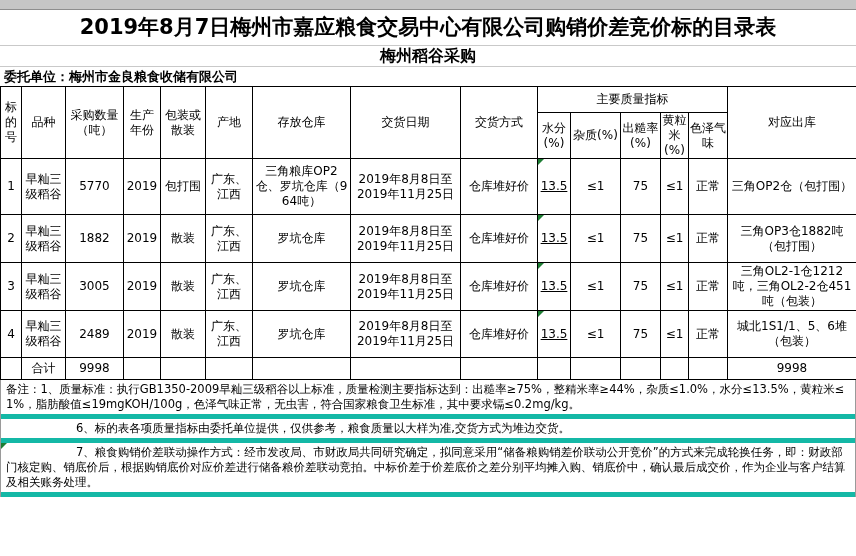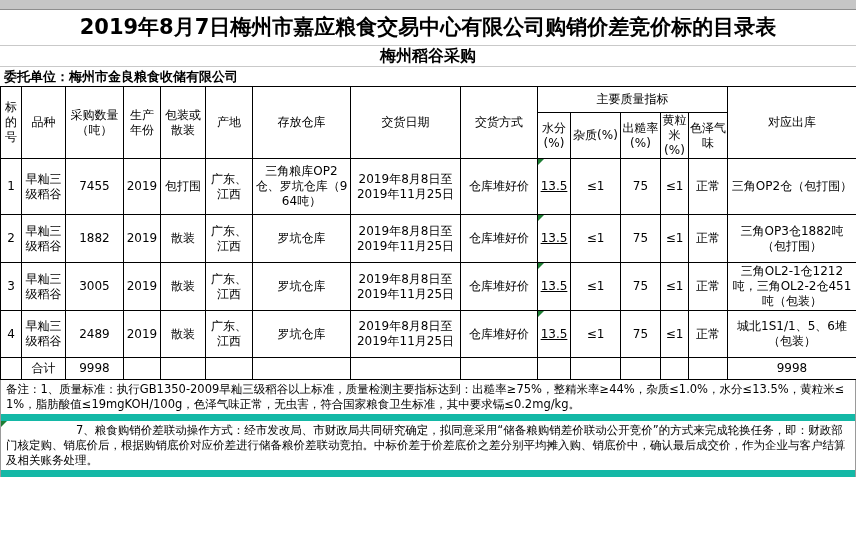--- a/index.html
+++ b/index.html
@@ -45,21 +45,21 @@
   td.green-corner::before{
     content:"";position:absolute;top:0;left:0;width:0;height:0;
     border-top:6px solid #1e7e34;border-right:6px solid transparent;
   }
   td.datecell{white-space:pre-line;margin-top:16px;}
   .notes{border-left:1px solid #9a9a9a;border-right:1px solid #9a9a9a;}
   .note{
     position:relative;
     font-size:11.5px;line-height:15px;
     padding:2px 5px 2px 5px;
-    border-bottom:7px solid #14b8a6;
+    border-bottom:5px solid #14b8a6;
     word-break:break-all;
   }
   .note.indent{text-indent:70px;}
   .note.flag::before{
     content:"";position:absolute;top:0;left:0;width:0;height:0;
     border-top:6px solid #1e7e34;border-right:6px solid transparent;
   }
 </style>
 </head>
 <body>
@@ -109,21 +109,21 @@
         <th>杂质(%)</th>
         <th>出糙率(%)</th>
         <th>黄粒米(%)</th>
         <th>色泽气味</th>
       </tr>
     </thead>
     <tbody>
         <tr class="r0">
           <td>1</td>
           <td>早籼三级稻谷</td>
-          <td>7455</td>
+          <td>5770</td>
           <td>2019</td>
           <td>包打围</td>
           <td>广东、江西</td>
           <td>三角粮库OP2仓、罗坑仓库（964吨）</td>
           <td class="datecell">2019年8月8日至
 2019年11月25日</td>
           <td>仓库堆好价</td>
           <td class="green-corner">13.5</td>
           <td>≤1</td>
           <td>75</td>
@@ -200,16 +200,17 @@
           <td></td>
           <td></td>
           <td></td>
           <td>9998</td>
         </tr>
       </tbody>
   </table>
 
   <div class="notes">
       <div class="note">备注：1、质量标准：执行GB1350-2009早籼三级稻谷以上标准，质量检测主要指标达到：出糙率≥75%，整精米率≥44%，杂质≤1.0%，水分≤13.5%，黄粒米≤1%，脂肪酸值≤19mgKOH/100g，色泽气味正常，无虫害，符合国家粮食卫生标准，其中要求镉≤0.2mg/kg。</div>
+      <div class="note indent">6、标的表各项质量指标由委托单位提供，仅供参考，粮食质量以大样为准,交货方式为堆边交货。</div>
       <div class="note indent flag">7、粮食购销价差联动操作方式：经市发改局、市财政局共同研究确定，拟同意采用“储备粮购销差价联动公开竞价”的方式来完成轮换任务，即：财政部门核定购、销底价后，根据购销底价对应价差进行储备粮价差联动竞拍。中标价差于价差底价之差分别平均摊入购、销底价中，确认最后成交价，作为企业与客户结算及相关账务处理。</div>
     </div>
 
 </div>
 
 </body></html>

